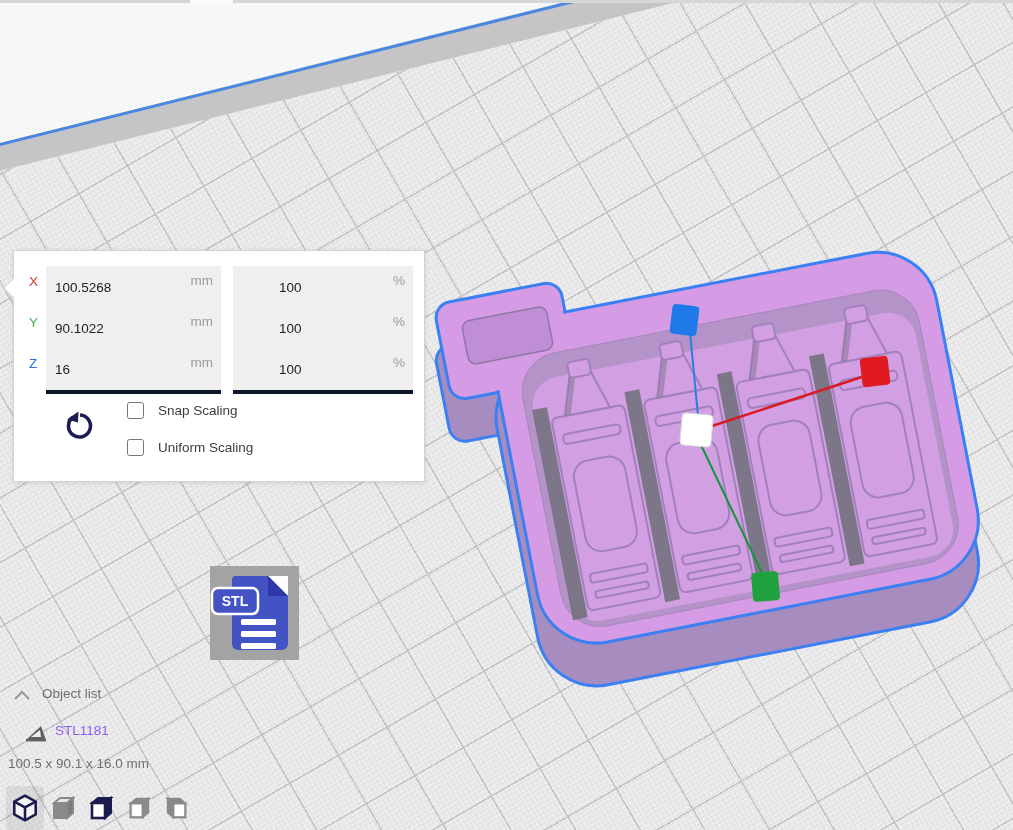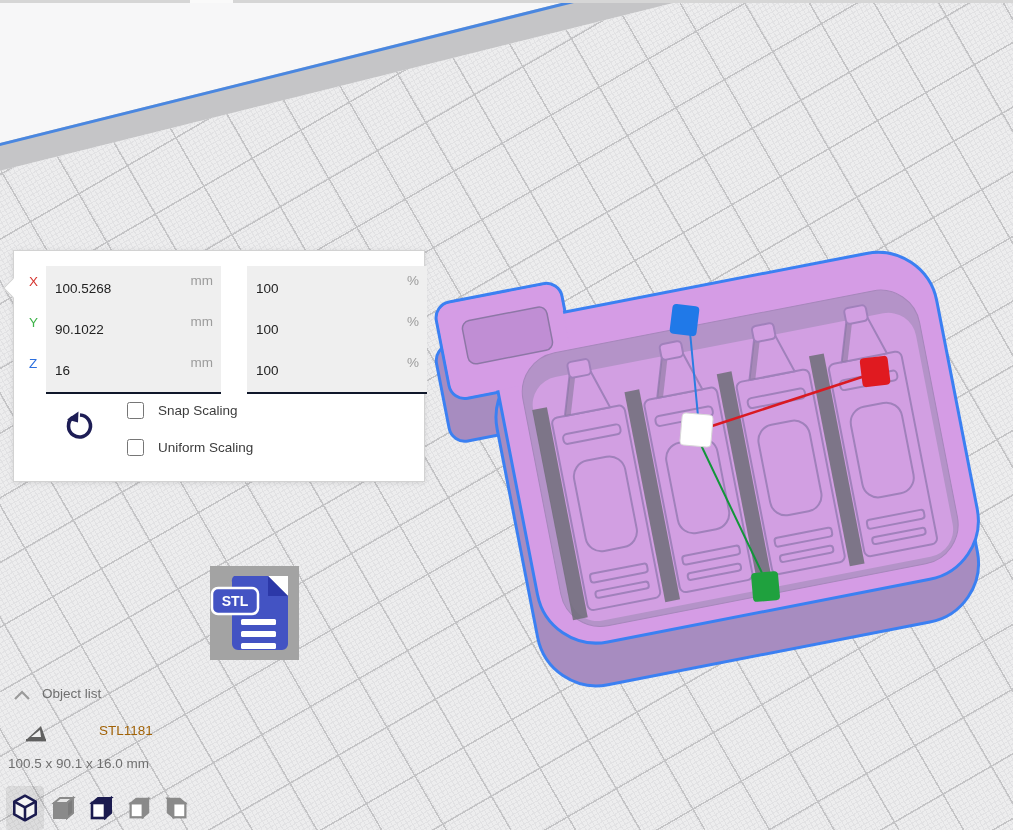--- a/index.html
+++ b/index.html
@@ -33,38 +33,38 @@
   }
   .panel-arrow{
     position:absolute;left:-8px;top:30px;width:14px;height:14px;background:#ffffff;
     border-left:1px solid #d2d2d2;border-bottom:1px solid #d2d2d2;transform:rotate(45deg);
   }
   .axis-row{position:absolute;left:0;width:100%;height:32px;}
   .axis-row.row-x{top:15px;} .axis-row.row-y{top:56px;} .axis-row.row-z{top:97px;}
   .axis-label{position:absolute;left:15px;top:8px;width:18px;font-size:13.5px;}
   .axis-x .axis-label{color:#d5352f;} .axis-y .axis-label{color:#3eb44a;} .axis-z .axis-label{color:#2c6fdf;}
   .field{
-    position:absolute;top:0;height:46px;background:#efefef;border-bottom:2px solid #0f172a;
-  }
-  .field.mm{left:32px;width:175px;} .field.pct{left:233px;width:180px;}
+    position:absolute;top:0;height:46px;background:#efefef;border-bottom:4px solid #0f172a;
+  }
+  .field.mm{left:32px;width:175px;} .field.pct{left:219px;width:180px;padding-left:37px;}
   .field input{
     width:100%;height:100%;background:transparent;border:none;outline:none;
     font-family:"Liberation Sans",sans-serif;font-size:13.5px;color:#222222;padding:0 32px 0 9px;
   }
   .unit{position:absolute;right:8px;top:7px;font-size:13.5px;color:#9c9c9c;pointer-events:none;}
   .reset-btn{position:absolute;left:46px;top:156px;width:40px;height:40px;border:none;background:transparent;padding:0;cursor:pointer;}
   .cb-row{position:absolute;left:113px;height:20px;display:flex;align-items:center;}
   .cb-row.snap{top:149px;} .cb-row.uniform{top:186px;}
   .cb-row input{width:17px;height:17px;margin:0;accent-color:#ffffff;}
   .cb-row label{margin-left:14px;font-size:13.5px;color:#3c3c3c;}
   
   .obj-toggle{position:absolute;left:12px;top:688px;width:20px;height:14px;cursor:pointer;}
   .obj-list-label{position:absolute;left:42px;top:686px;font-size:13.5px;color:#6f6f6f;}
   .obj-item-icon{position:absolute;left:26px;top:724px;width:22px;height:18px;}
-  .obj-item-label{position:absolute;left:55px;top:723px;font-size:13.5px;color:#a16207;cursor:pointer;margin-left:44px;}
+  .obj-item-label{position:absolute;left:55px;top:723px;font-size:13.5px;color:#8b5cf6;cursor:pointer;}
   .obj-dims{position:absolute;left:8px;top:756px;font-size:13.5px;color:#6f6f6f;text-align:center;}
   
   .view-toolbar{position:absolute;left:6px;top:786px;display:flex;align-items:center;}
   .view-btn{width:38px;height:44px;border:none;background:transparent;padding:0;margin:0;cursor:pointer;display:flex;align-items:center;justify-content:center;}
   .view-btn.active{background:rgba(0,0,0,0.07);border-radius:4px;}
   
   .stl-thumb{position:absolute;left:210px;top:566px;width:89px;height:94px;background:#a3a3a3;}
   
   .model-svg{position:absolute;left:430px;top:232px;}
   .gizmo-svg{position:absolute;left:0;top:0;pointer-events:none;}

